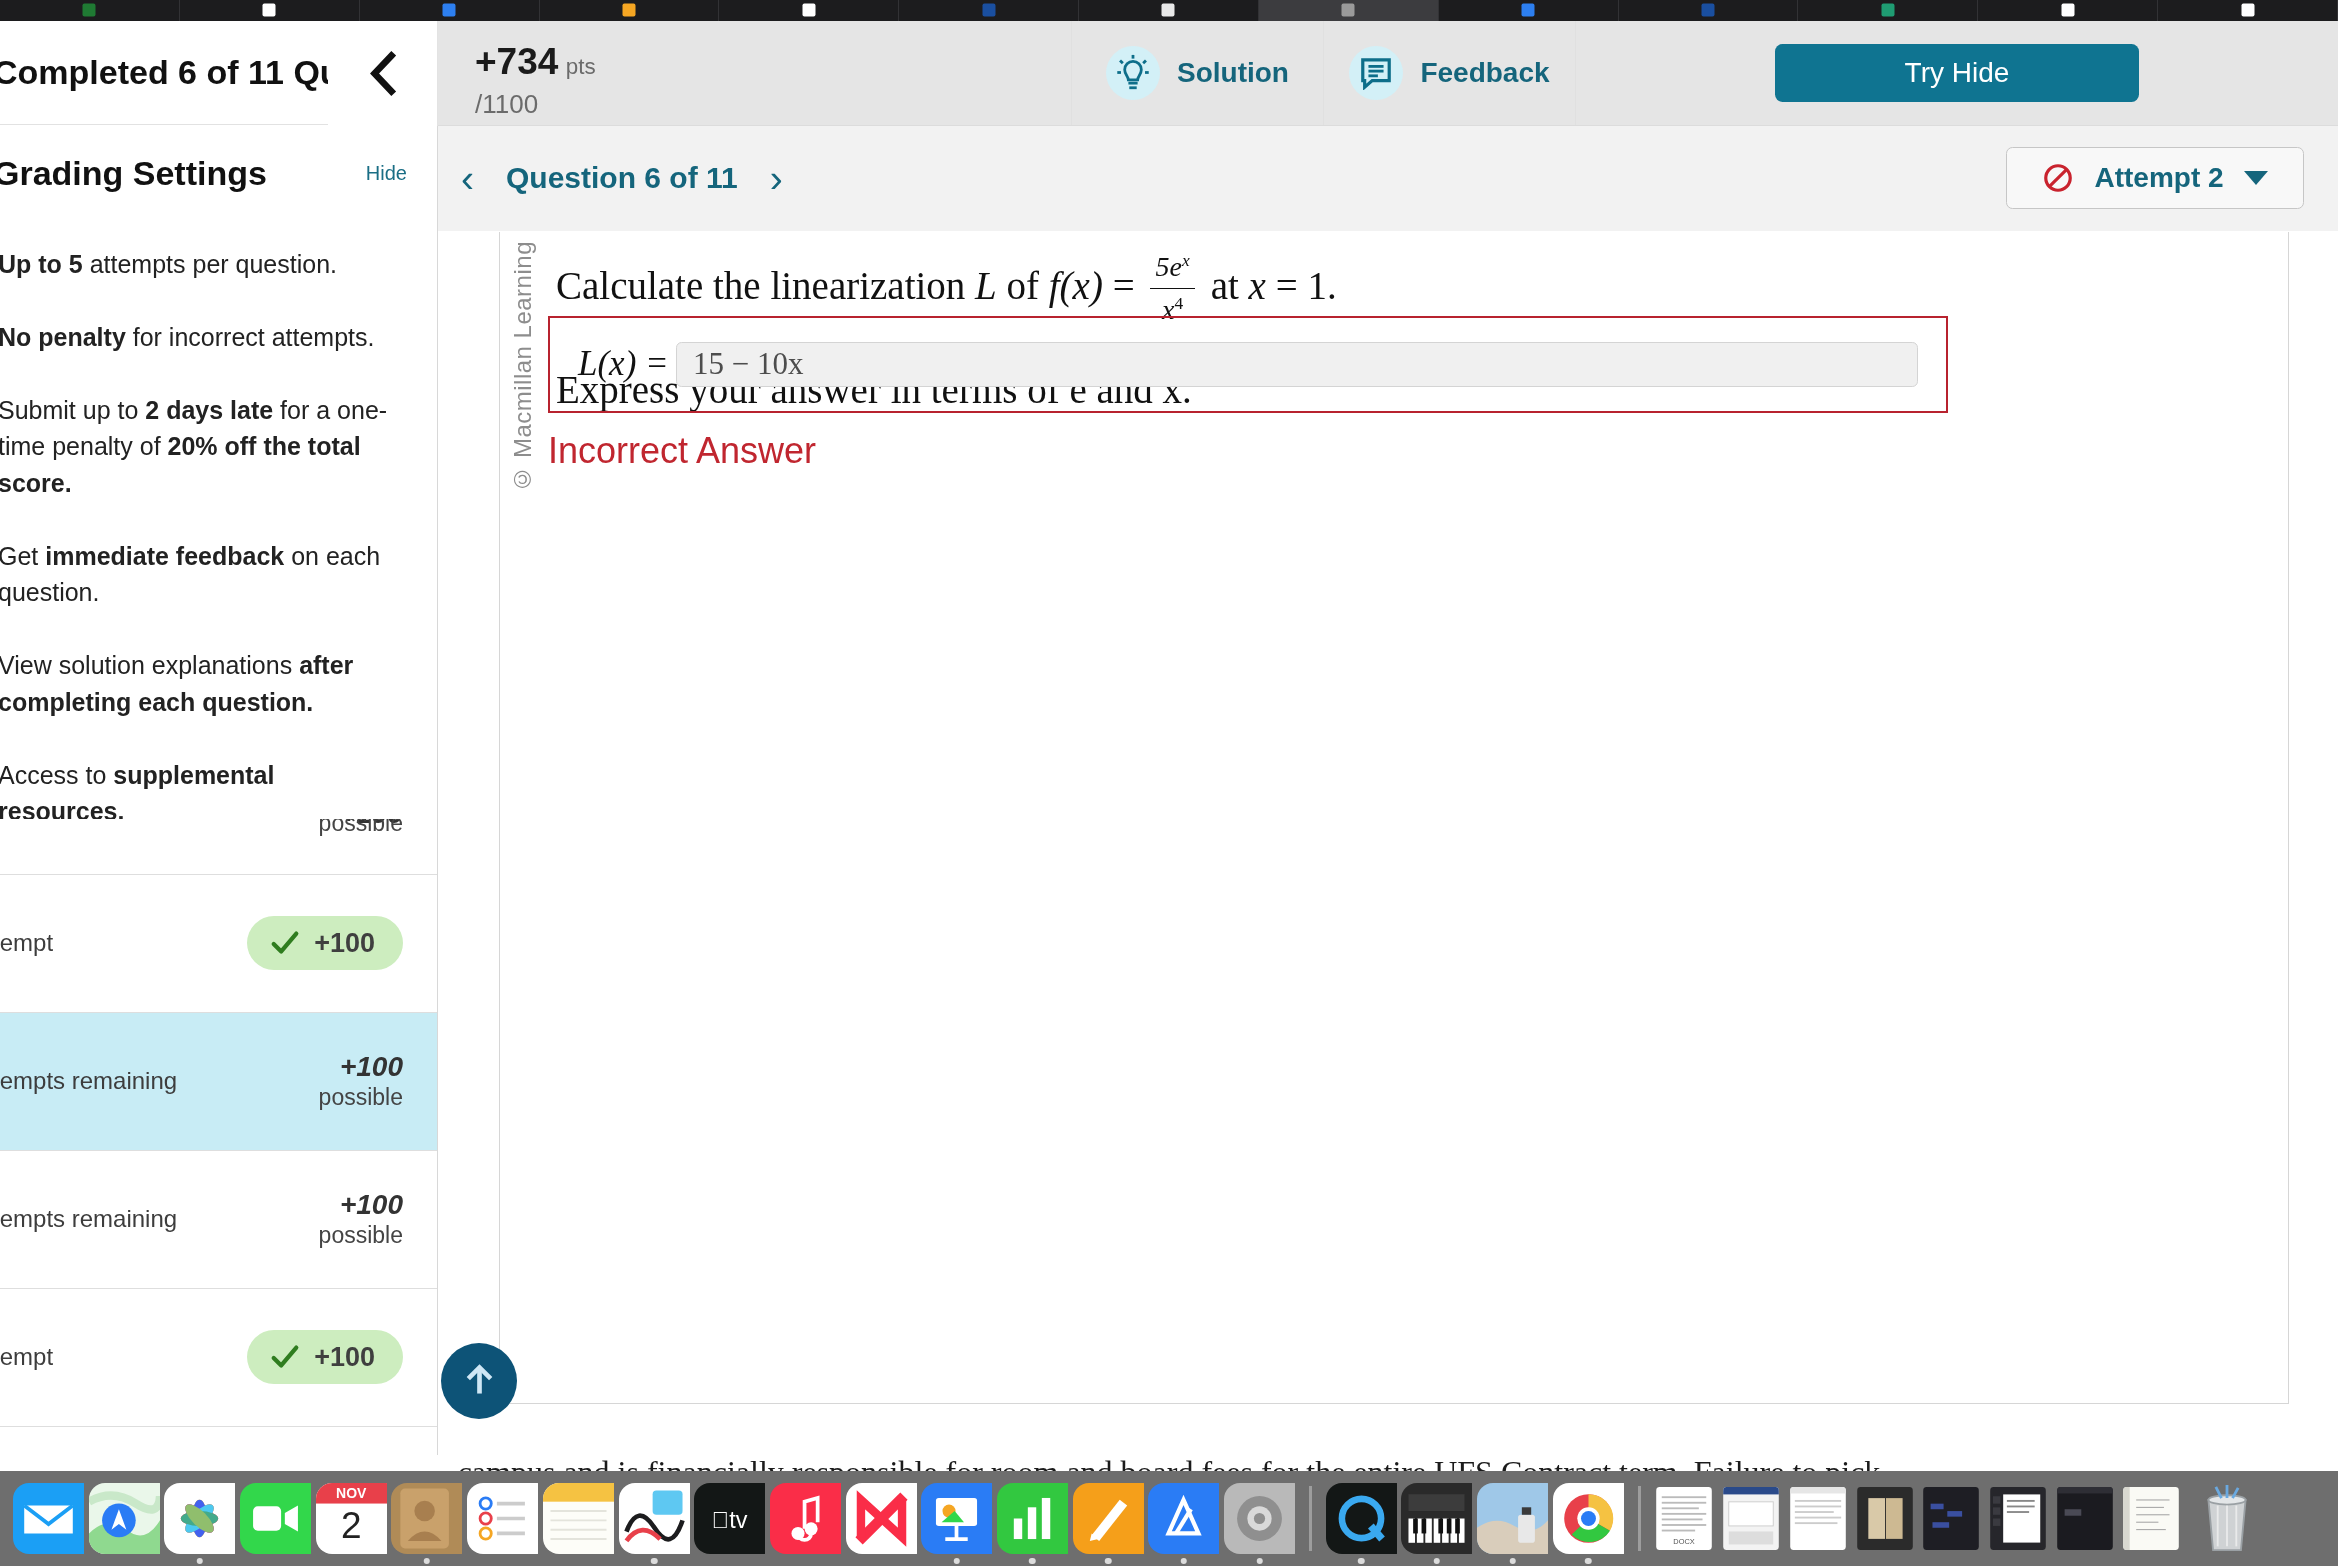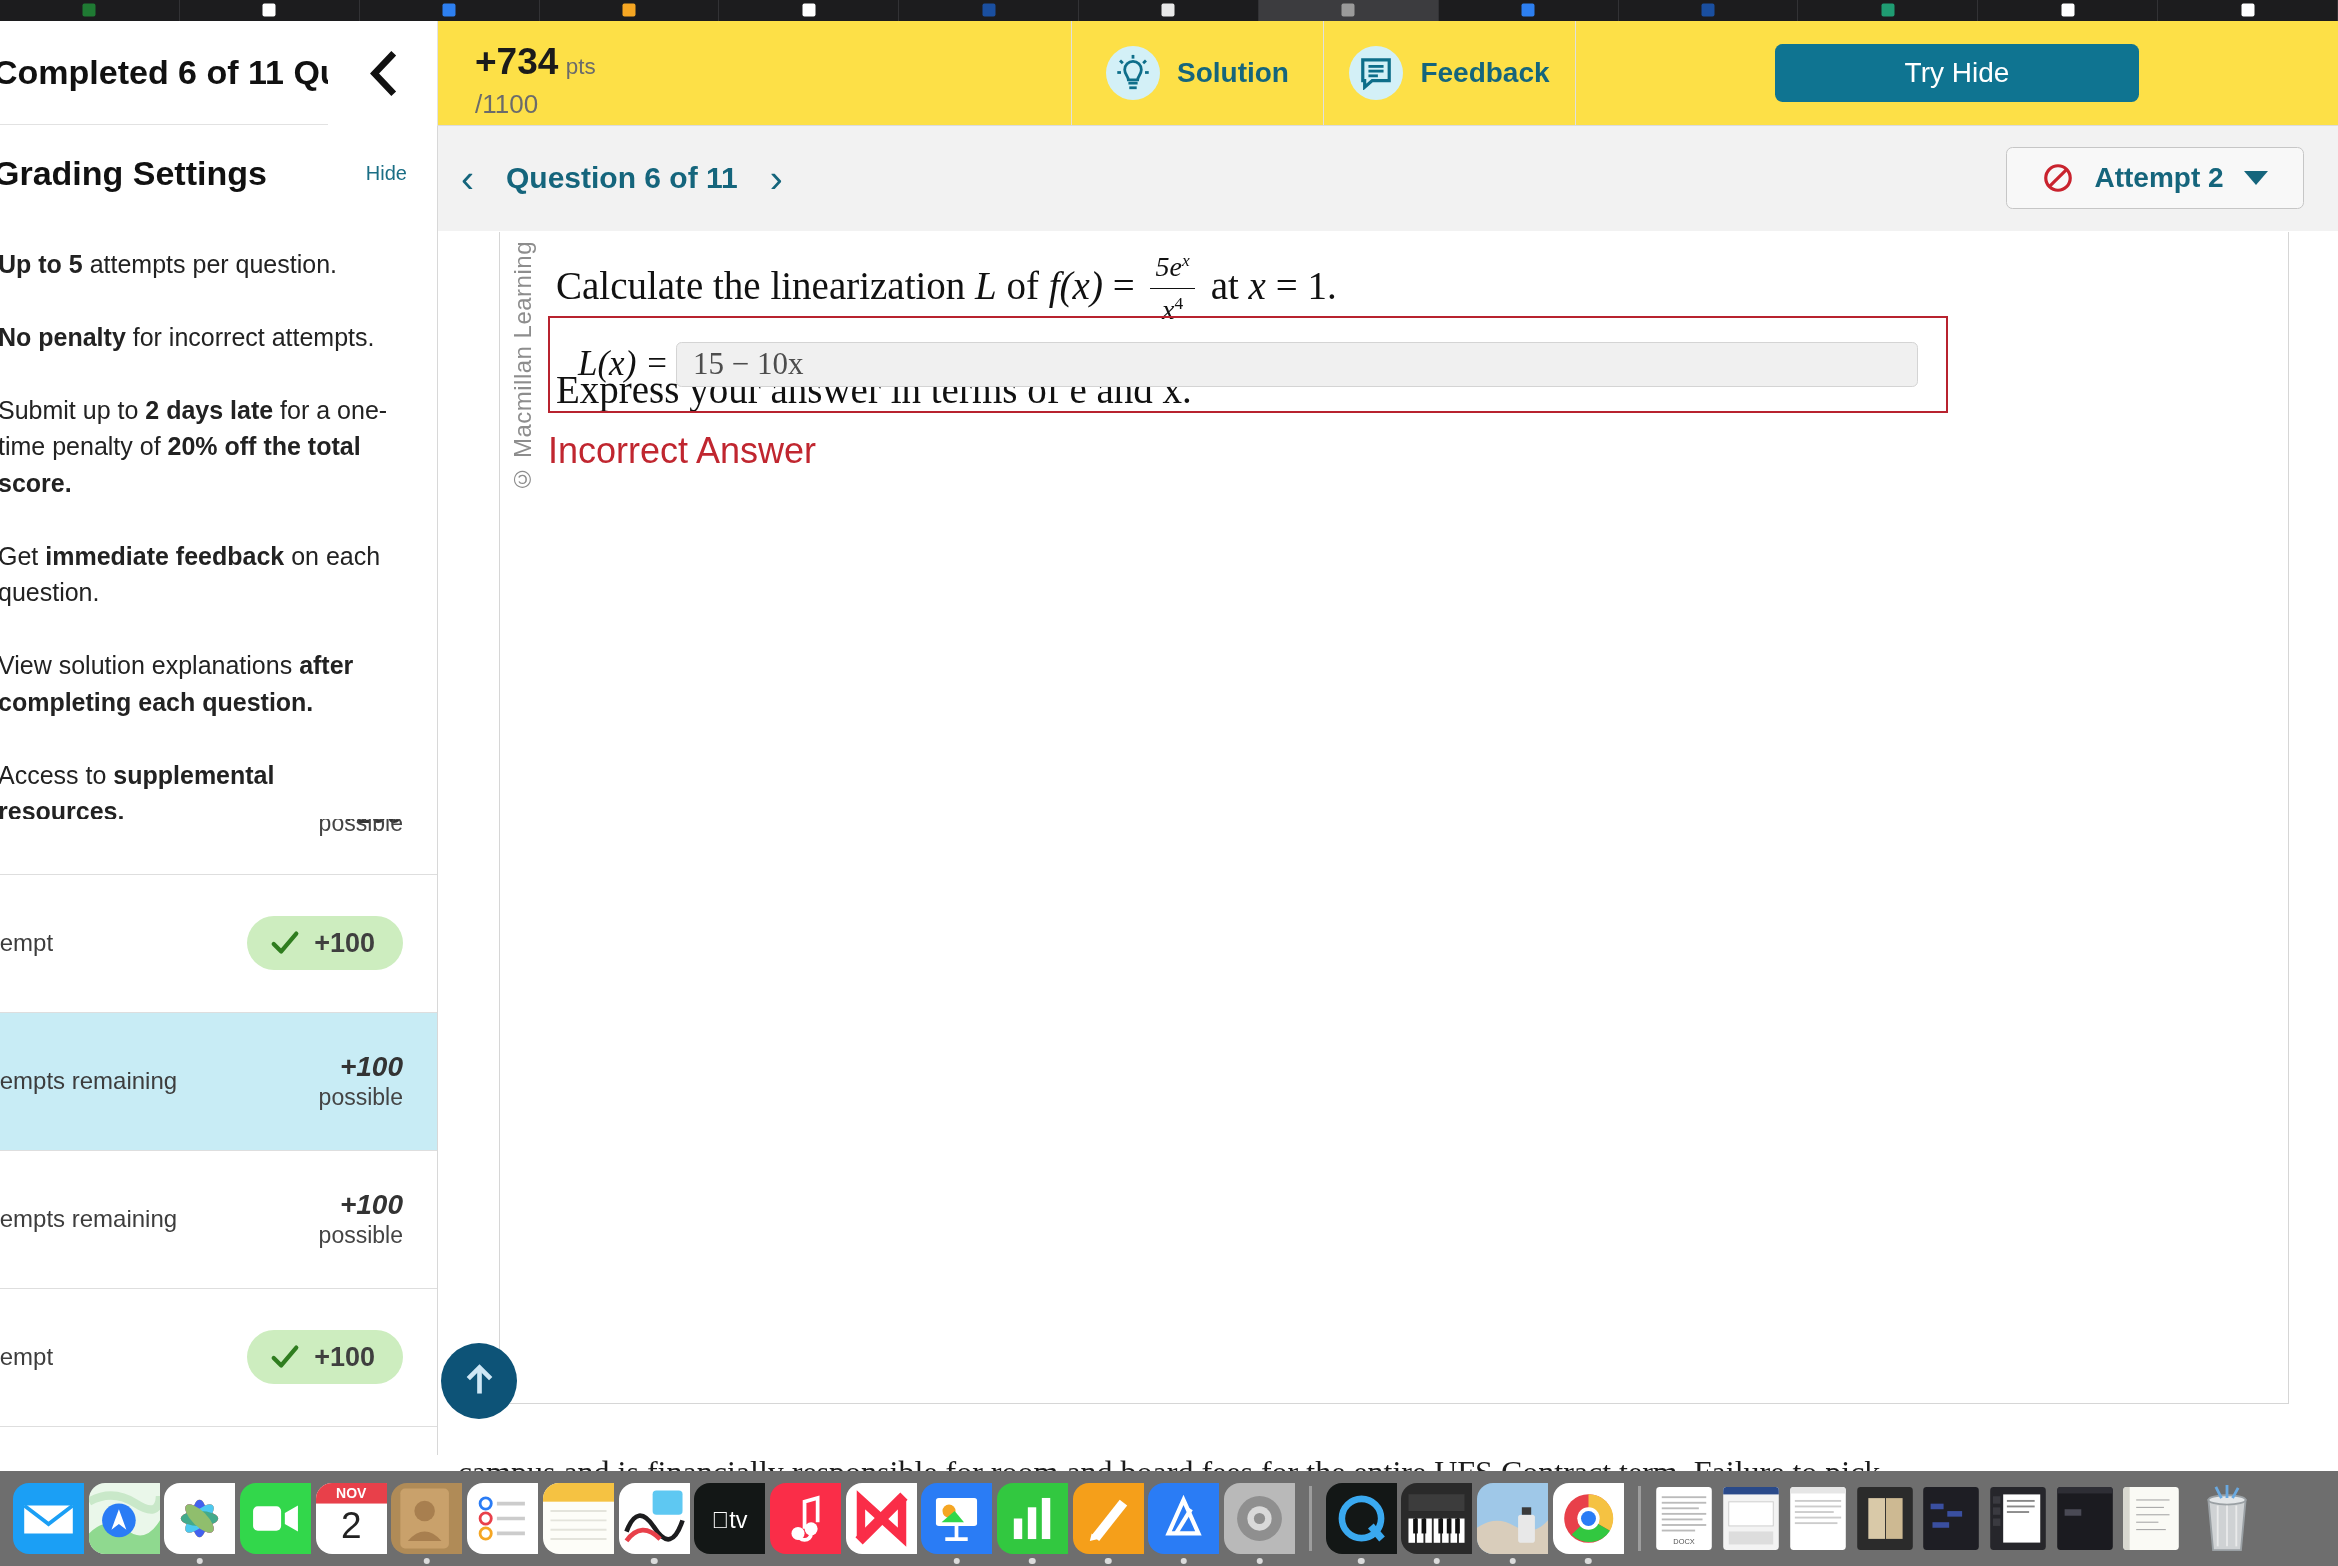--- a/index.html
+++ b/index.html
@@ -98,21 +98,21 @@
 
   .q-row.cut { height: 56px; overflow: hidden; align-items: flex-start; padding-top: 0; }
   .q-row.cut .q-attempts, .q-row.cut .poss-pts, .q-row.cut .poss-lbl {
     margin-top: -20.5px;
   }
 
   
   .topbar {
     position: absolute; left: 438px; top: 0;
     width: 1900px; height: 105px;
-    background: #fde047;
+    background: #e5e5e5;
     border-bottom: 0.9px solid #dcdcdc;
     display: flex; align-items: stretch;
   }
   .back-chevron {
     width: 110px; display: flex; align-items: center; justify-content: center;
     cursor: pointer; border-right: 0.9px solid #e3e3e3;
     position: absolute; left: -110px; top: 0; height: 105px; background: #fff;
   }
   .pts-block {
     width: 634px; padding: 20.5px 0 0 37px; border-right: 0.9px solid #e0e0e0;

